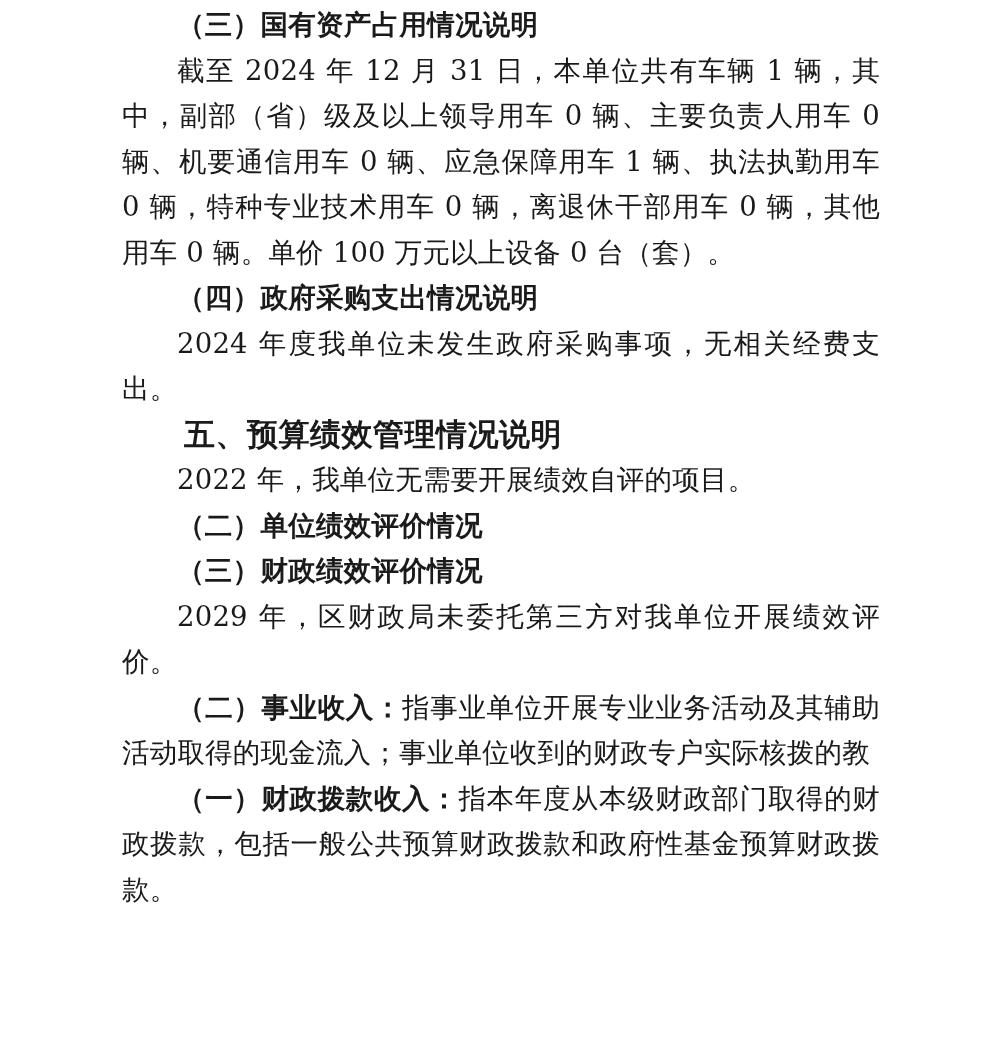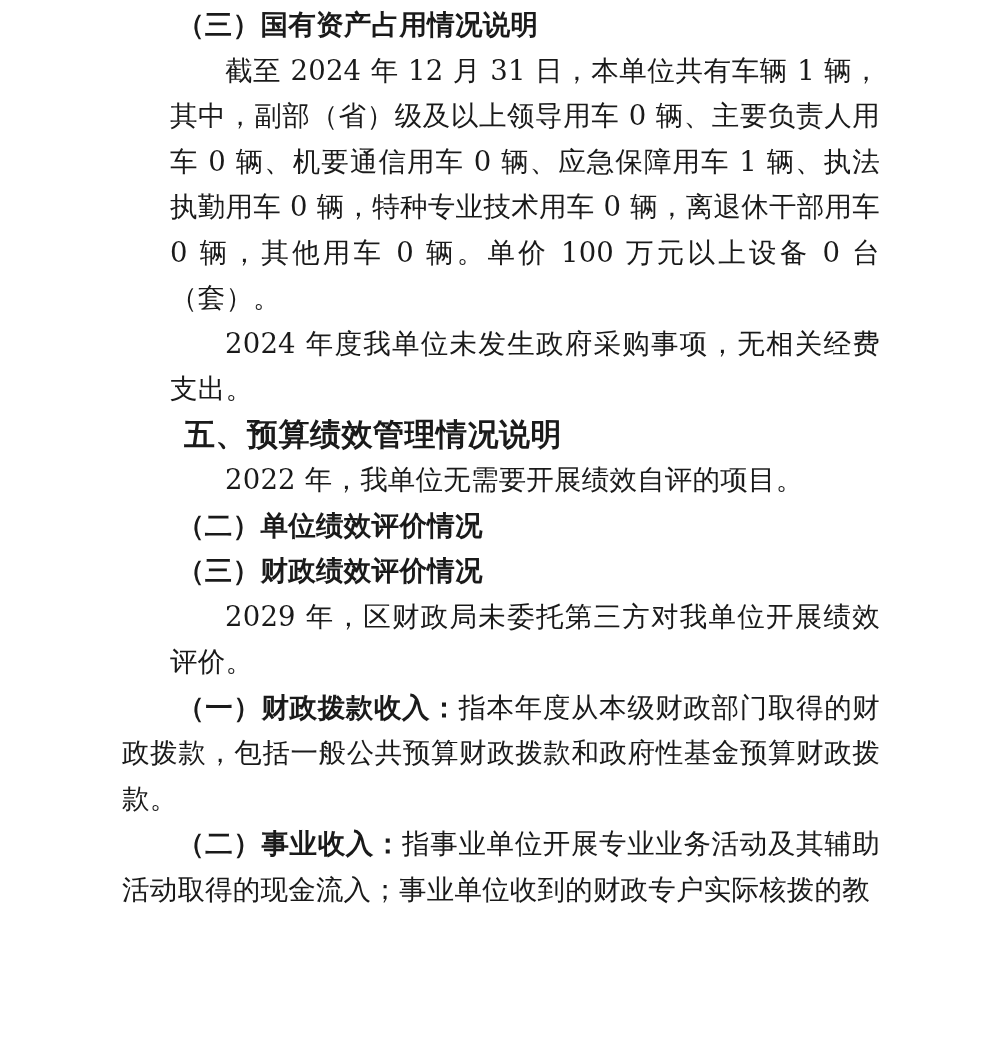--- a/index.html
+++ b/index.html
@@ -27,21 +27,20 @@
   p {
     margin: 0;
     font-size: 27.5px;
     line-height: 45.5px;
     text-align: justify;
     text-justify: inter-ideograph;
     letter-spacing: 0.2px;
   }
   .indent {
     text-indent: 2em;
-    margin-left: 48px;
   }
   .heading {
     font-weight: bold;
     font-size: 31px;
     line-height: 45.5px;
     text-indent: 2em;
     letter-spacing: 0.5px;
   }
   .subheading {
     font-weight: bold;
@@ -60,34 +59,35 @@
 </head>
 <body>
 
 <div class="page">
   <div class="doc-body">
 
     <p class="subheading">（三）国有资产占用情况说明</p>
 
     <p class="indent">截至 2024 年 12 月 31 日，本单位共有车辆 1 辆，其中，副部（省）级及以上领导用车 0 辆、主要负责人用车 0 辆、机要通信用车 0 辆、应急保障用车 1 辆、执法执勤用车 0 辆，特种专业技术用车 0 辆，离退休干部用车 0 辆，其他用车 0 辆。单价 100 万元以上设备 0 台（套）。</p>
 
+    <p class="subheading">（四）政府采购支出情况说明</p>
 
     <p class="indent">2024 年度我单位未发生政府采购事项，无相关经费支出。</p>
 
     <p class="heading">五、预算绩效管理情况说明</p>
 
 
     <p class="indent">2022 年，我单位无需要开展绩效自评的项目。</p>
 
     <p class="subheading">（二）单位绩效评价情况</p>
 
 
     <p class="subheading">（三）财政绩效评价情况</p>
 
     <p class="indent">2029 年，区财政局未委托第三方对我单位开展绩效评价。</p>
 
 
+    <p class="tight"><span class="subheading-inline">（二）事业收入：</span><span>指事业单位开展专业业务活动及其辅助活动取得的现金流入；事业单位收到的财政专户实际核拨的教</span></p>
+
     <p class="tight"><span class="subheading-inline">（一）财政拨款收入：</span><span>指本年度从本级财政部门取得的财政拨款，包括一般公共预算财政拨款和政府性基金预算财政拨款。</span></p>
-
-    <p class="tight"><span class="subheading-inline">（二）事业收入：</span><span>指事业单位开展专业业务活动及其辅助活动取得的现金流入；事业单位收到的财政专户实际核拨的教</span></p>
 
   </div>
 </div>
 
 </body></html>

